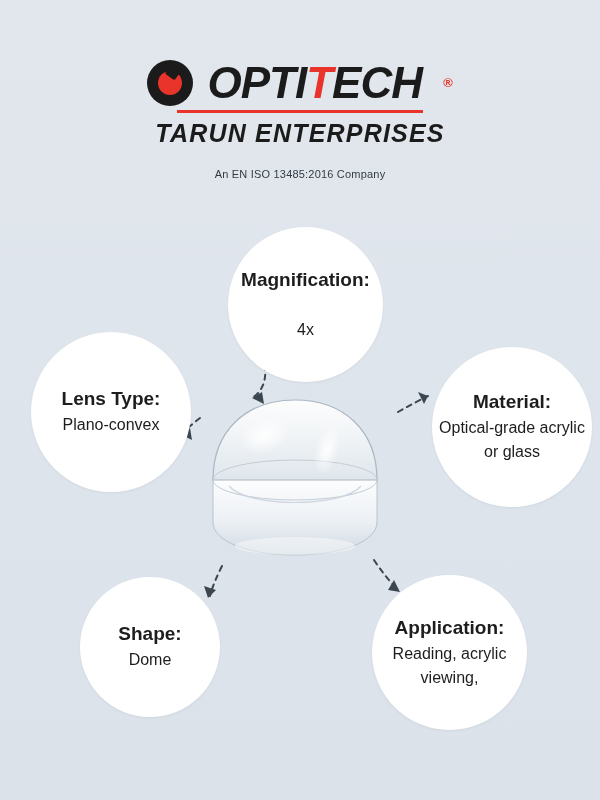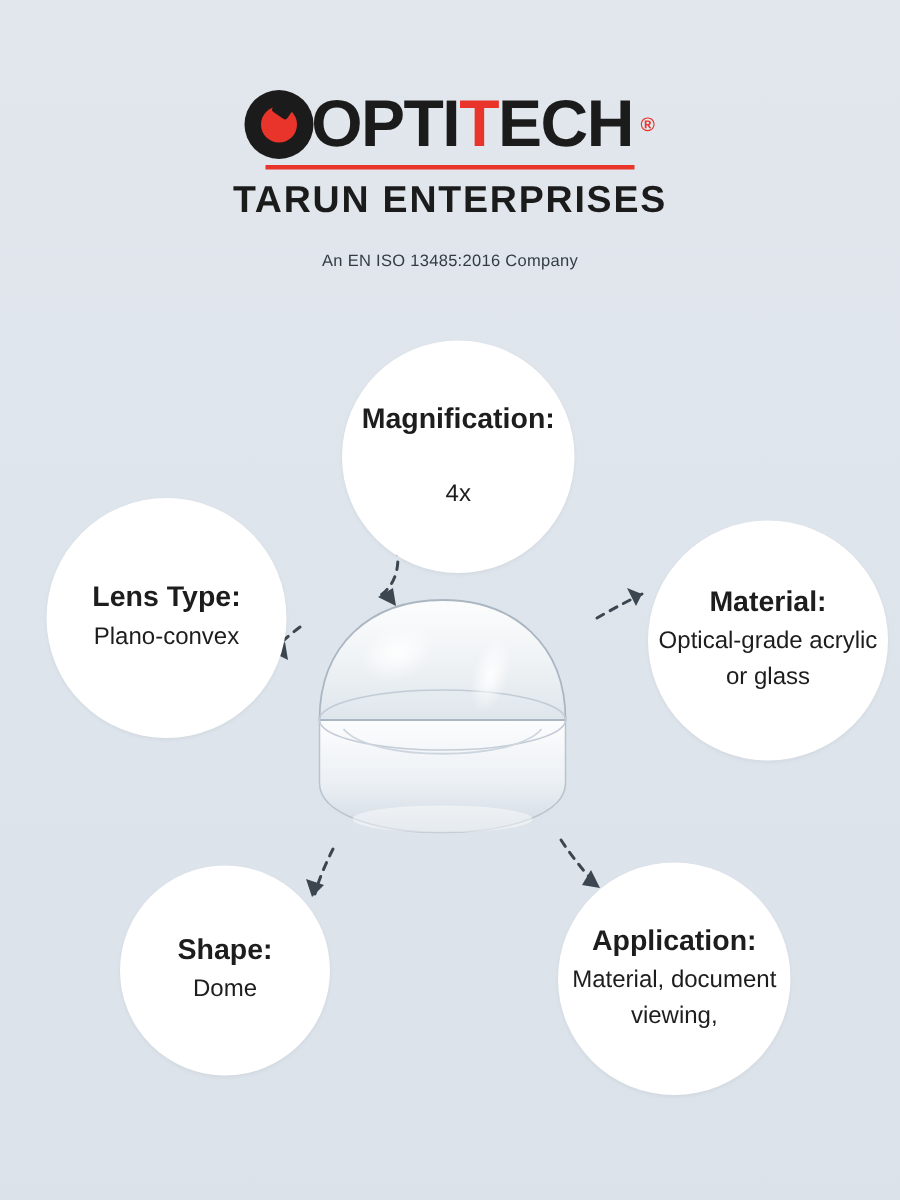--- a/index.html
+++ b/index.html
@@ -25,22 +25,23 @@
     position: absolute;
     top: 60px;
     left: 0;
     width: 600px;
     text-align: center;
   }
   .logo-row {
     display: flex;
     align-items: center;
     justify-content: center;
-    gap: 2px;
+    gap: 18px;
     position: relative;
+    font-style: italic;
   }
   .logo-mark {
     position: relative;
     width: 46px;
     height: 46px;
     border-radius: 50%;
     background: #1b1b1b;
     display: inline-block;
     vertical-align: middle;
     margin-right: -4px;
@@ -89,20 +90,21 @@
     width: 246px;
     height: 3px;
     background: #e8342a;
     margin: 4px auto 6px auto;
   }
   .logo-sub {
     font-size: 25px;
     font-weight: bold;
     letter-spacing: 1.2px;
     color: #1b1b1b;
+    font-style: italic;
   }
   .logo-iso {
     font-size: 11px;
     color: #333c44;
     margin-top: 20px;
     letter-spacing: 0.2px;
   }
 
   
   .lens-wrap {
@@ -243,16 +245,16 @@
     <div class="b-text">Dome</div>
   </div>
 
   <div class="bubble" id="bubble-material">
     <div class="b-title">Material:</div>
     <div class="b-text">Optical-grade acrylic or glass</div>
   </div>
 
   <div class="bubble" id="bubble-application">
     <div class="b-title">Application:</div>
-    <div class="b-text">Material, document viewing,</div>
+    <div class="b-text">Reading, acrylic viewing,</div>
   </div>
 
 </div>
 
 </body></html>

